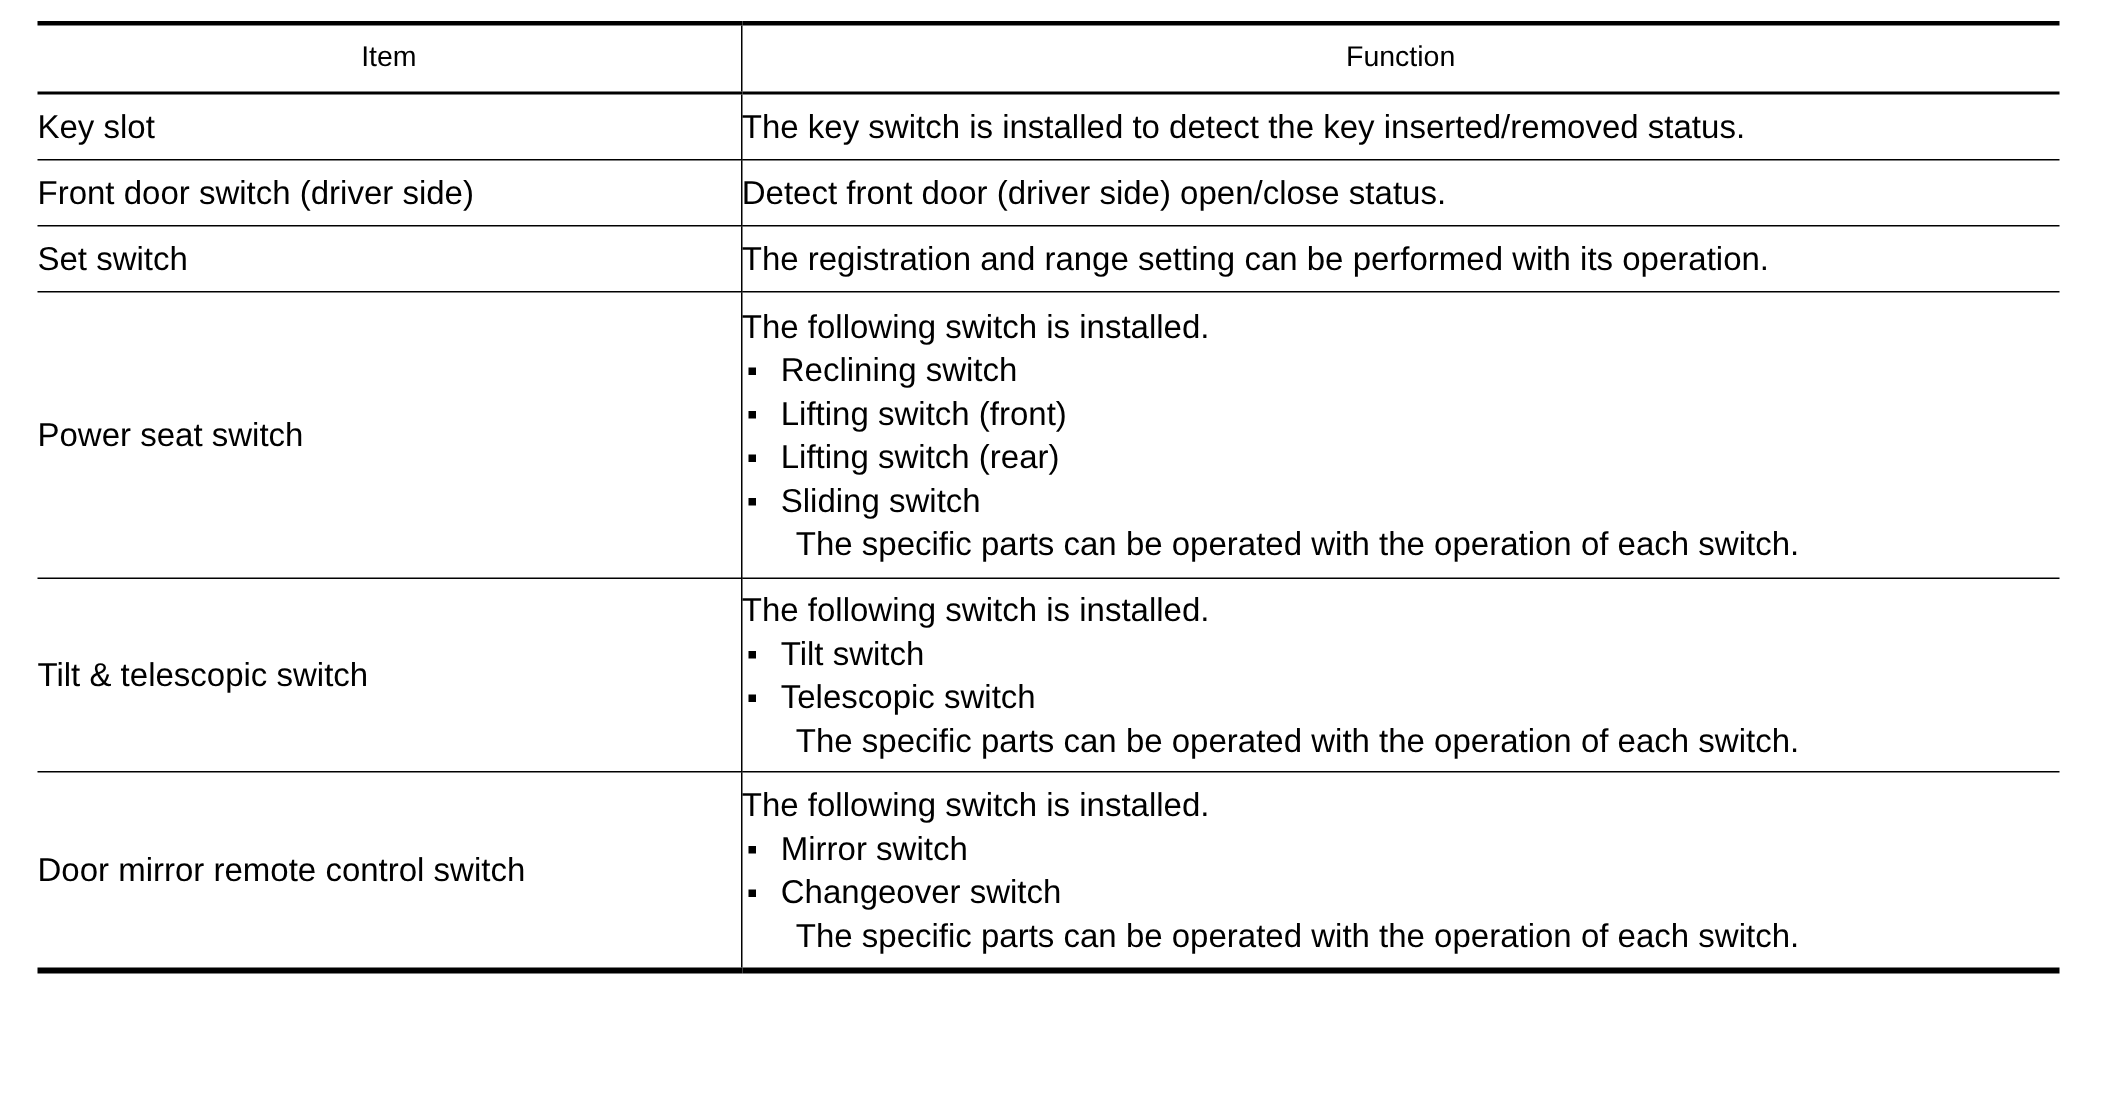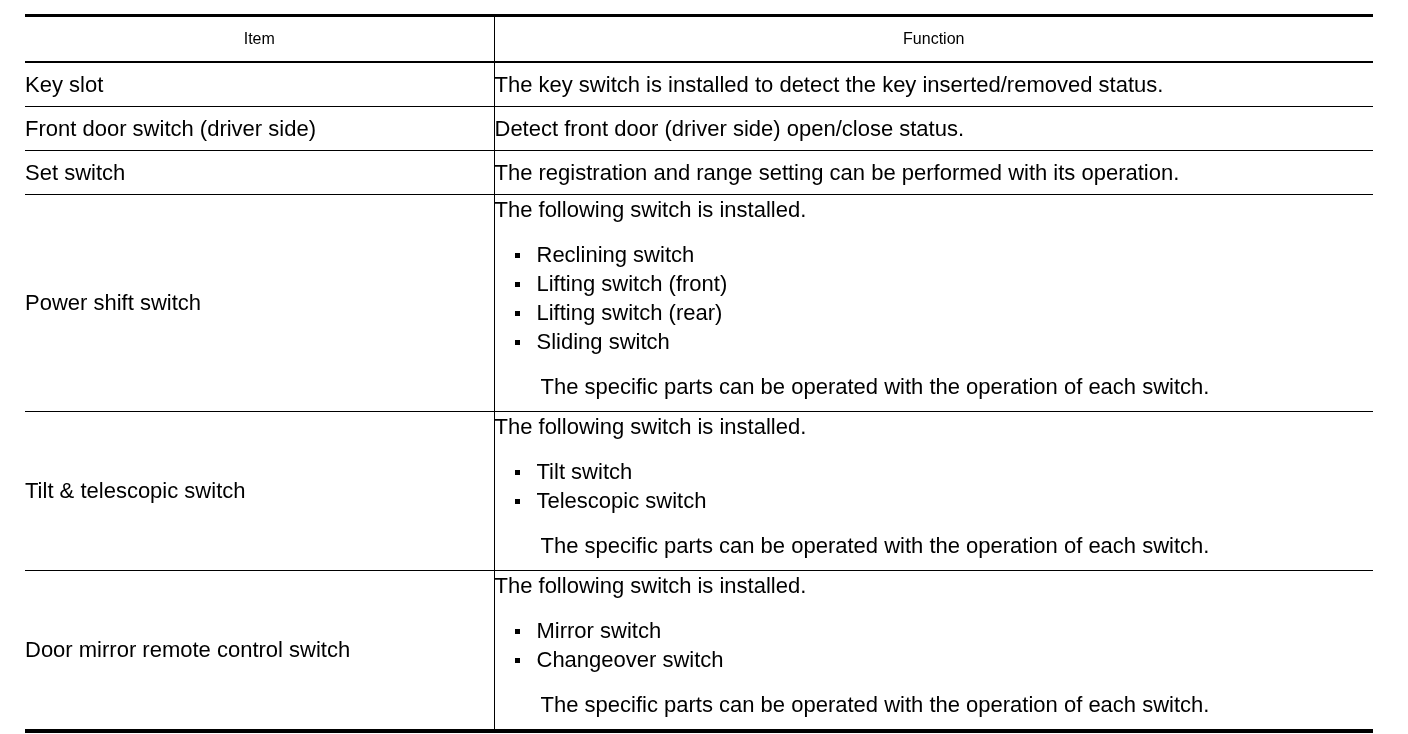--- a/index.html
+++ b/index.html
@@ -38,21 +38,21 @@
 
   
   table.spec-table thead tr.header-row > th {
     border-top: 3px solid #000;
     border-bottom: 2px solid #000;
     height: 44px;
     padding: 0;
     font-weight: normal;
     text-align: center;
     vertical-align: middle;
-    font-size: 16px;
+    font-size: 19px;
   }
 
   table.spec-table thead tr.header-row > th.col-sep {
     border-right: 1.5px solid #000;
   }
 
   table.spec-table tbody td {
     border-bottom: 1.5px solid #000;
     padding: 0;
     vertical-align: middle;
@@ -81,25 +81,25 @@
   tr.medium-row td  { height: 128px; }
   tr.medium2-row td { height: 130px; }
 
   .cell-func .lead,
   .cell-func .tail {
     display: block;
     white-space: nowrap;
   }
 
   .cell-func .lead   { margin: 0 0 0 0; }
-  .cell-func .tail   { margin: 10px; padding-left: 36px; }
+  .cell-func .tail   { margin: 0; padding-left: 36px; }
 
   ul.switch-list {
     list-style: none;
-    margin: 16px;
+    margin: 0;
     padding: 0;
   }
   ul.switch-list li {
     position: relative;
     padding-left: 26px;
     white-space: nowrap;
   }
   ul.switch-list li .bullet {
     position: absolute;
     left: 4px;
@@ -158,21 +158,21 @@
 
       <tr class="simple-row">
         <td class="cell-item">Set switch</td>
         <td class="cell-func">
           <span class="single-line">The registration and range setting can be performed with its operation.</span>
         </td>
       </tr>
 
 
       <tr class="tall-row">
-        <td class="cell-item">Power shift switch</td>
+        <td class="cell-item">Power seat switch</td>
         <td class="cell-func">
           <div class="block-lines">
             <span class="lead">The following switch is installed.</span>
             <ul class="switch-list">
               <li>
                 <span class="bullet"></span>
                 <span>Reclining switch</span>
               </li>
               <li>
                 <span class="bullet"></span>

